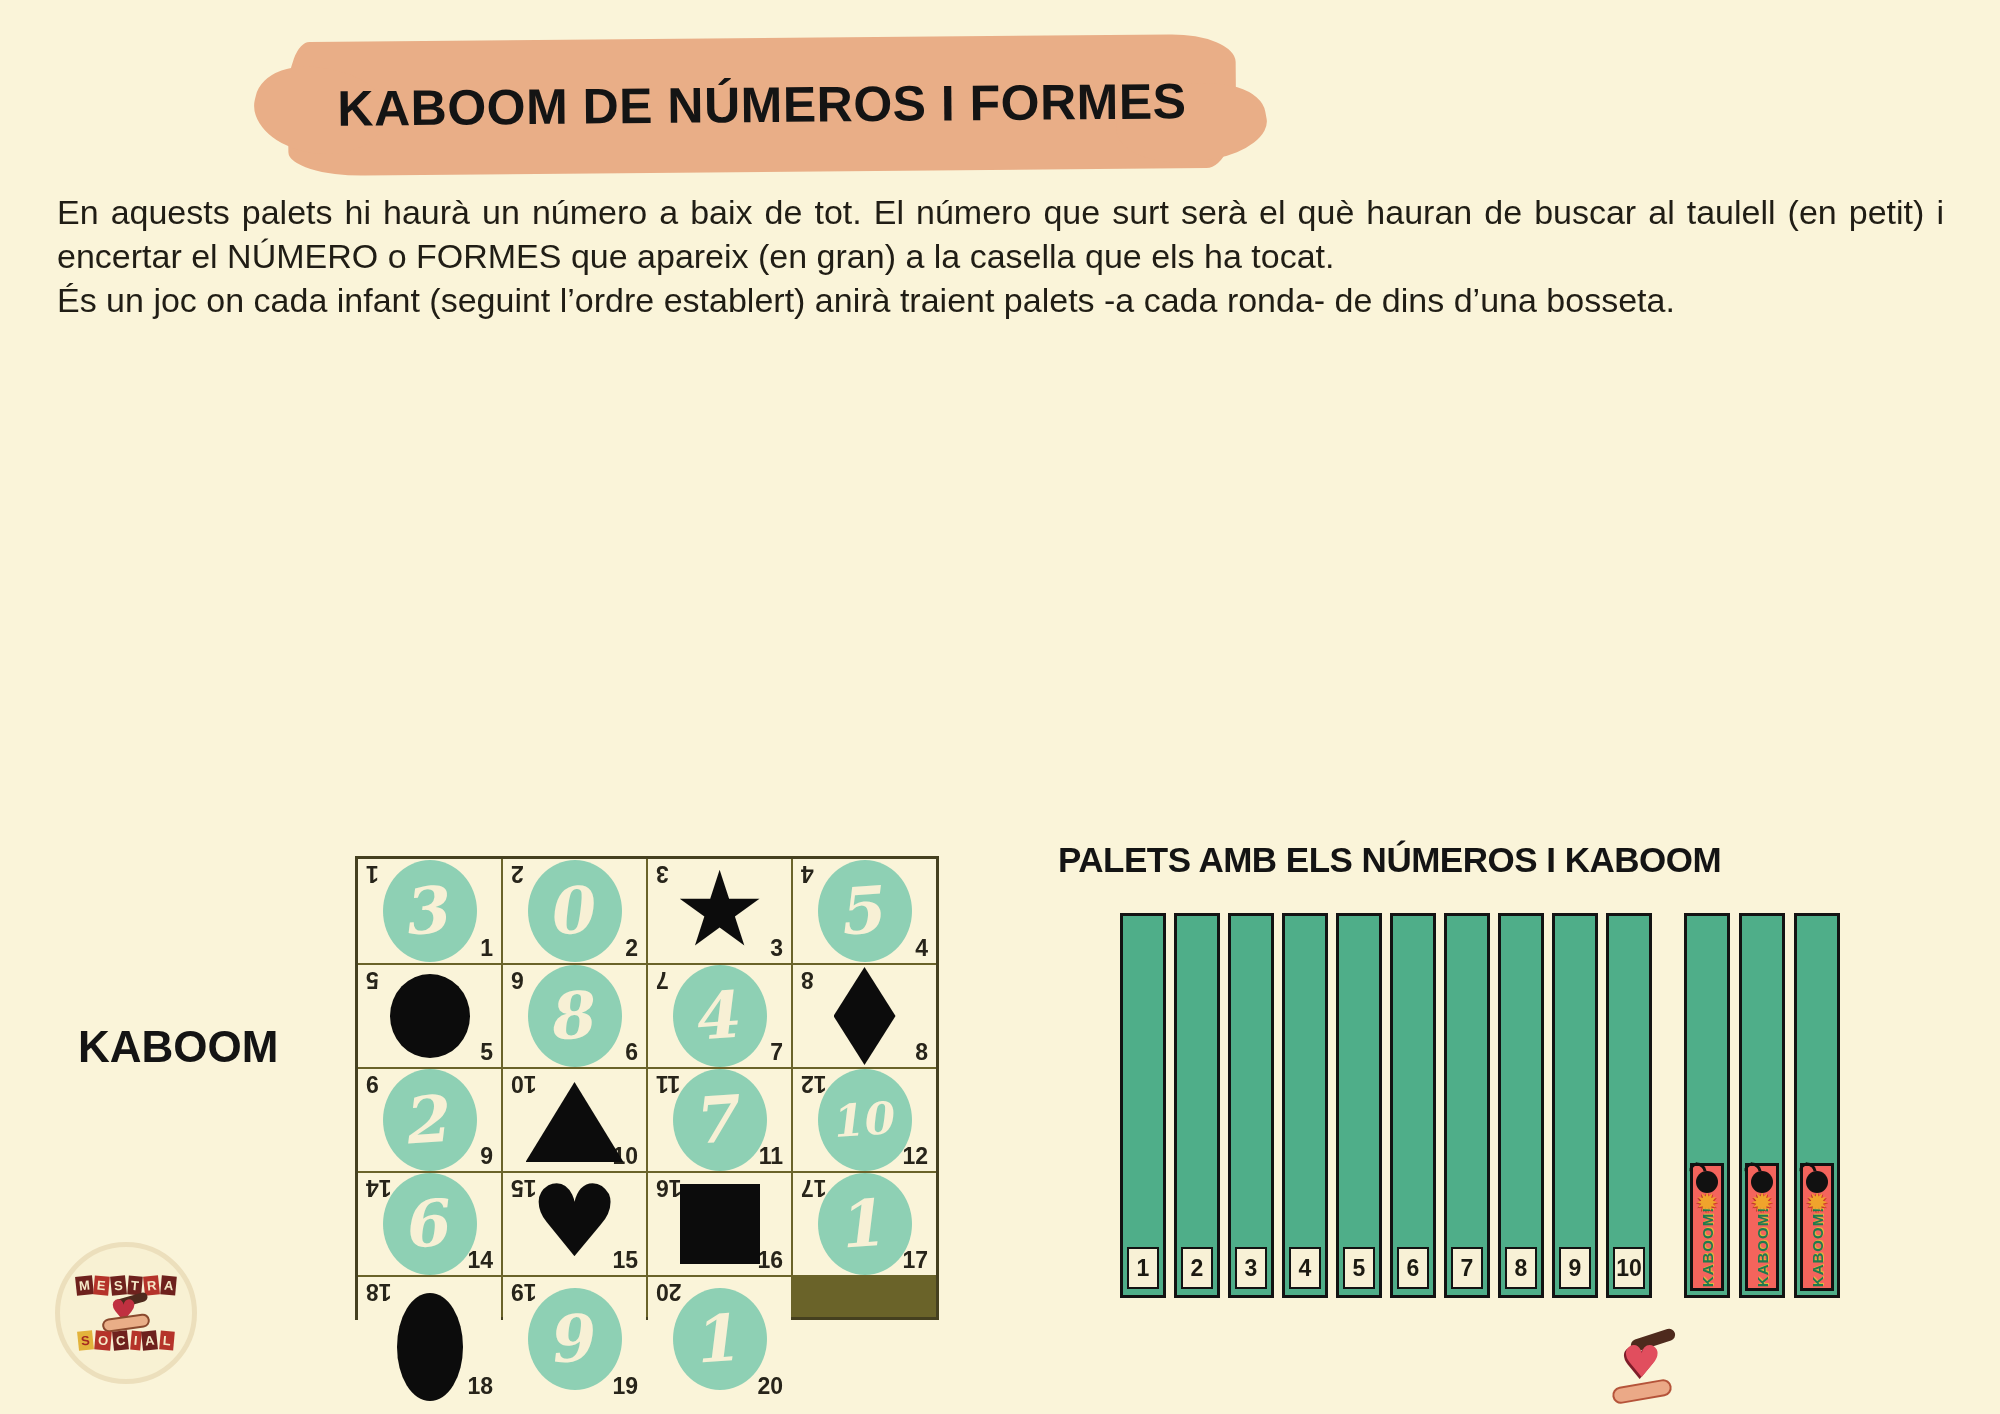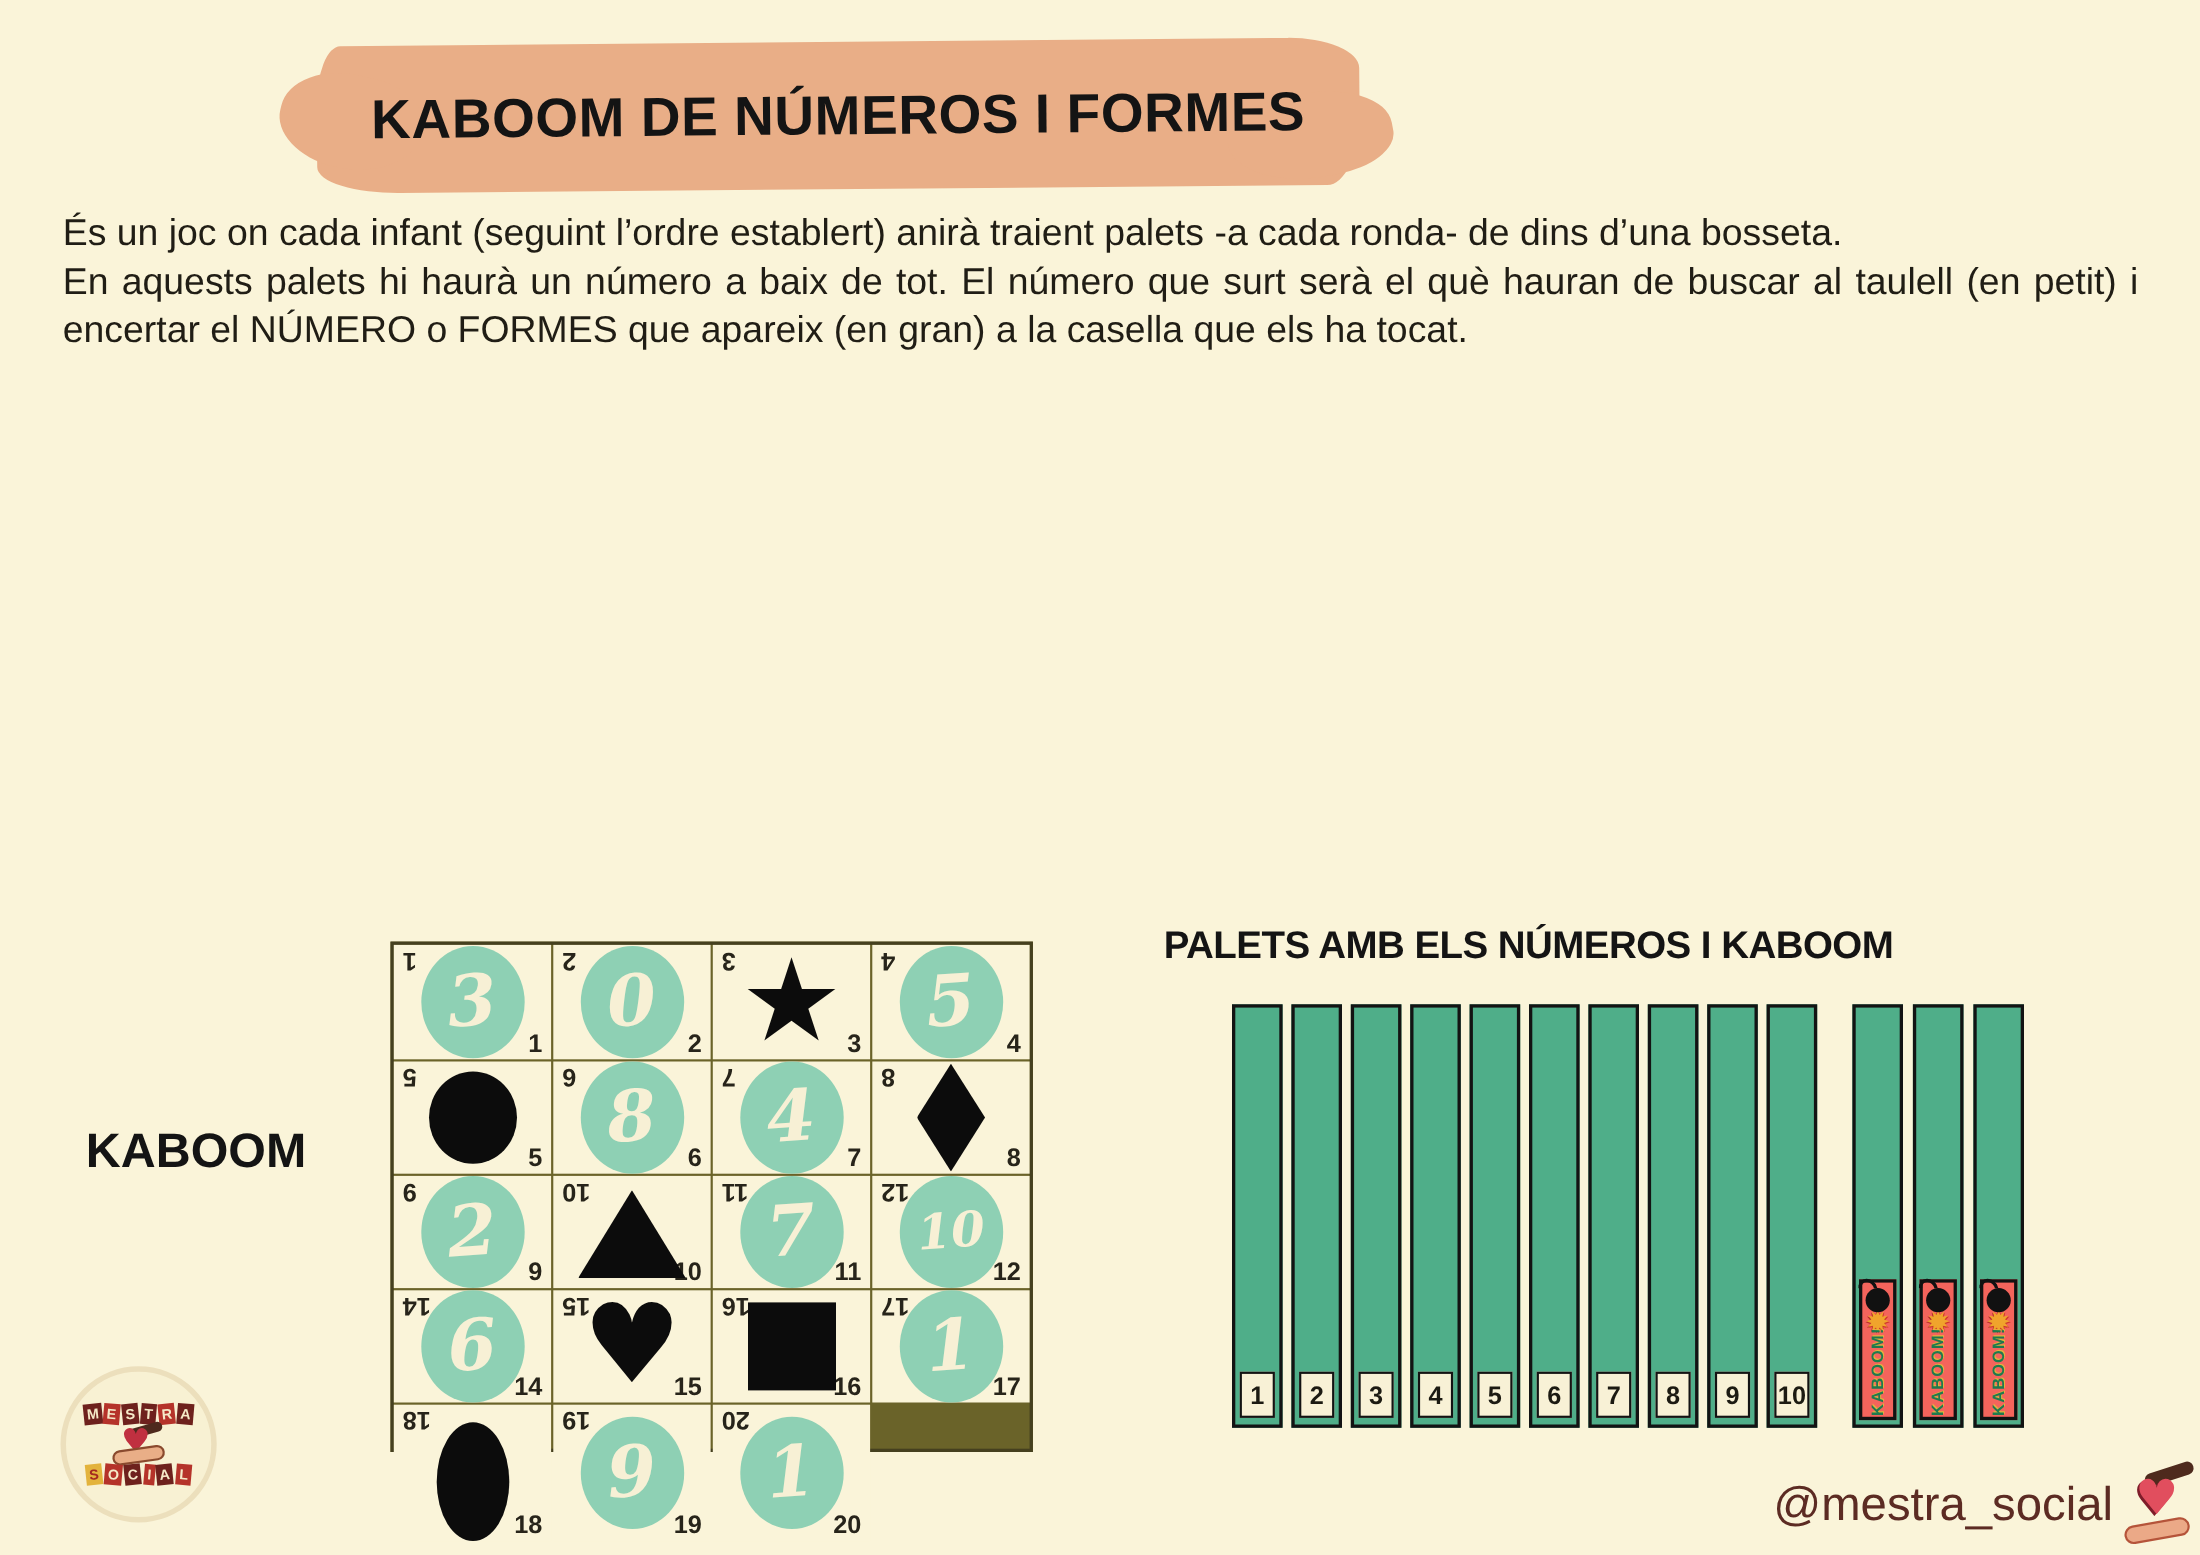--- a/index.html
+++ b/index.html
@@ -139,22 +139,22 @@
   .hand-bottom{position:absolute;bottom:2px;left:0;width:56px;height:13px;background:#eba987;border:2px solid #b5543a;border-radius:10px;transform:rotate(-10deg);}
 </style>
 </head>
 <body>
 
 <div class="brush">
   <h1>KABOOM DE NÚMEROS I FORMES</h1>
 </div>
 
 <div class="intro">
+  <p>En aquests palets hi haurà un número a baix de tot. El número que surt serà el què hauran de buscar al taulell (en petit) i encertar el NÚMERO o FORMES que apareix (en gran) a la casella que els ha tocat.</p>
   <p>És un joc on cada infant (seguint l’ordre establert) anirà traient palets -a cada ronda- de dins d’una bosseta.</p>
-  <p>En aquests palets hi haurà un número a baix de tot. El número que surt serà el què hauran de buscar al taulell (en petit) i encertar el NÚMERO o FORMES que apareix (en gran) a la casella que els ha tocat.</p>
 </div>
 
 <div class="board-label">KABOOM</div>
 <div class="board-grid" id="board-grid">
     <div class="cell">
       <span class="corner corner-tl">1</span>
       <div class="token">
         <span class="token-num">3</span>
       </div>
       <span class="corner corner-br">1</span>
@@ -360,19 +360,18 @@
   <div id="logo-top-row"><span class="tile tile-m">M</span><span class="tile tile-r">E</span><span class="tile tile-m">S</span><span class="tile tile-m">T</span><span class="tile tile-r">R</span><span class="tile tile-m">A</span></div>
   <div class="logo-icon">
     <span class="logo-wing"></span>
     <span class="logo-heart">♥</span>
     <span class="logo-hand"></span>
   </div>
   <div id="logo-bottom-row"><span class="tile tile-y">S</span><span class="tile tile-r">O</span><span class="tile tile-m">C</span><span class="tile tile-r">I</span><span class="tile tile-m">A</span><span class="tile tile-r">L</span></div>
 </div>
 
 <div class="handle">
-  <span class="handle-text">@mestra_social</span>
   <span class="hh">
     <span class="hand-top"></span>
     <span class="hh-heart">♥</span>
     <span class="hand-bottom"></span>
   </span>
 </div>
 
 </body></html>

